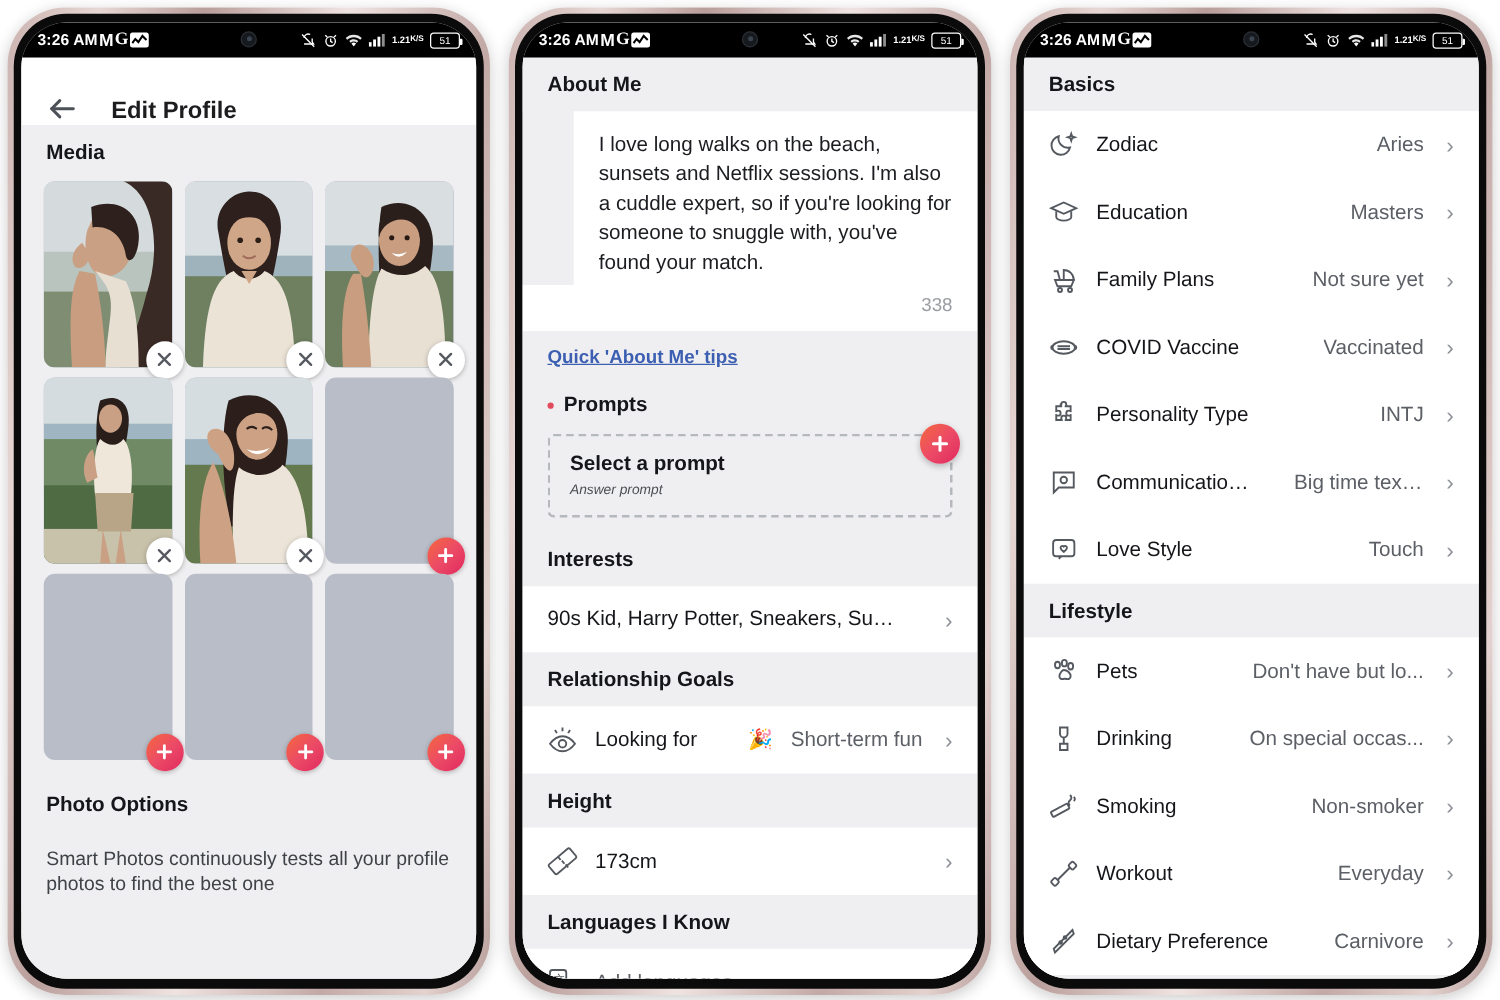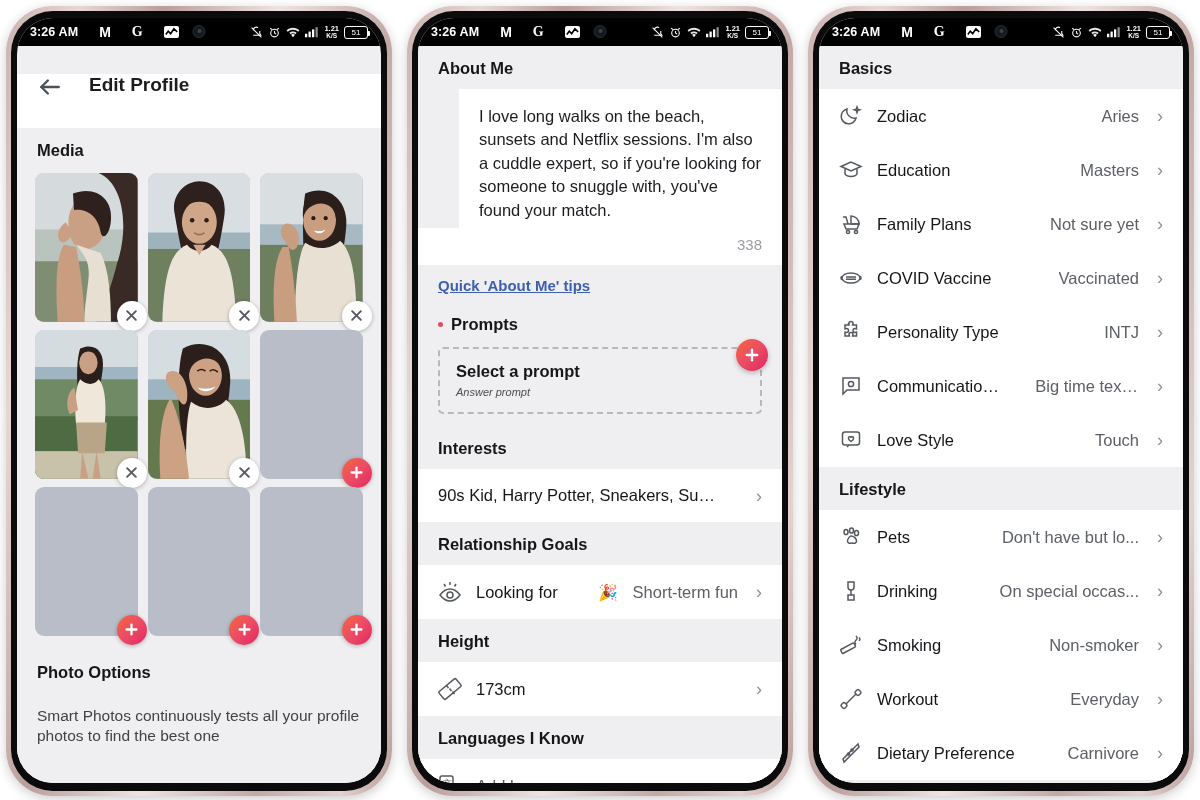--- a/index.html
+++ b/index.html
@@ -47,31 +47,31 @@
   .statusbar {
     position: relative;
     height: 28px;
     background: #000;
     display: flex;
     align-items: center;
     justify-content: space-between;
     padding: 0 13px;
     color: #fff;
   }
-  .sb-left { display: flex; align-items: center; gap: 21px; }
+  .sb-left { display: flex; align-items: center; gap: 1px; }
   .sb-time { font-size: 12.5px; font-weight: 700; letter-spacing: .1px; }
   .sb-right { display: flex; align-items: center; gap: 5px; }
   .ico { display: inline-flex; align-items: center; justify-content: center; }
   .gmail-m { font-size: 14px; font-weight: 700; line-height: 1; }
   .g-icon { font-size: 14px; font-weight: 700; line-height: 1; font-family: "Liberation Serif", serif; }
   .chart-ico {
     width: 15px; height: 12px; background: #fff; border-radius: 2px;
     display:flex; align-items:center; justify-content:center;
   }
-  .netspeed { display: flex; flex-direction: column; align-items: center; line-height: 1; }
+  .netspeed { display: flex; flex-direction: row; align-items: center; line-height: 1; }
   .netspeed .n1 { font-size: 7.5px; font-weight: 700; }
   .netspeed .n2 { font-size: 6.5px; font-weight: 700; }
   .battery {
     border: 1.4px solid #fff; border-radius: 3px;
     width: 24px; height: 13px; position: relative;
     display: flex; align-items: center; justify-content: center;
   }
   .battery::after {
     content:''; position:absolute; right:-3px; top:4px;
     width:2px; height:5px; background:#fff; border-radius:0 1px 1px 0;
@@ -83,23 +83,22 @@
     background: #16191d; border: 1px solid #2b3036;
   }
   .punchhole::after {
     content:''; position:absolute; left:4px; top:3px;
     width:4px; height:4px; border-radius:50%; background:#3a4450;
   }
 
   
   .appbar {
     background: #fff; height: 54px;
-    display: flex; align-items: flex-start; gap: 26px;
+    display: flex; align-items: flex-end; gap: 26px;
     padding: 0 20px;
-    margin-top: 28px;
   }
   .appbar-title { font-size: 19px; font-weight: 600; color: #1d1d20; }
   .back-arrow { width: 26px; height: 26px; color: #4c5057; }
 
   .scroll { height: calc(100% - 28px); overflow: hidden; background: #efeff1; }
   .scroll.nochrome { height: calc(100% - 28px); }
 
   .section-head {
     background: #efeff1;
     padding: 13px 20px 11px 20px;

